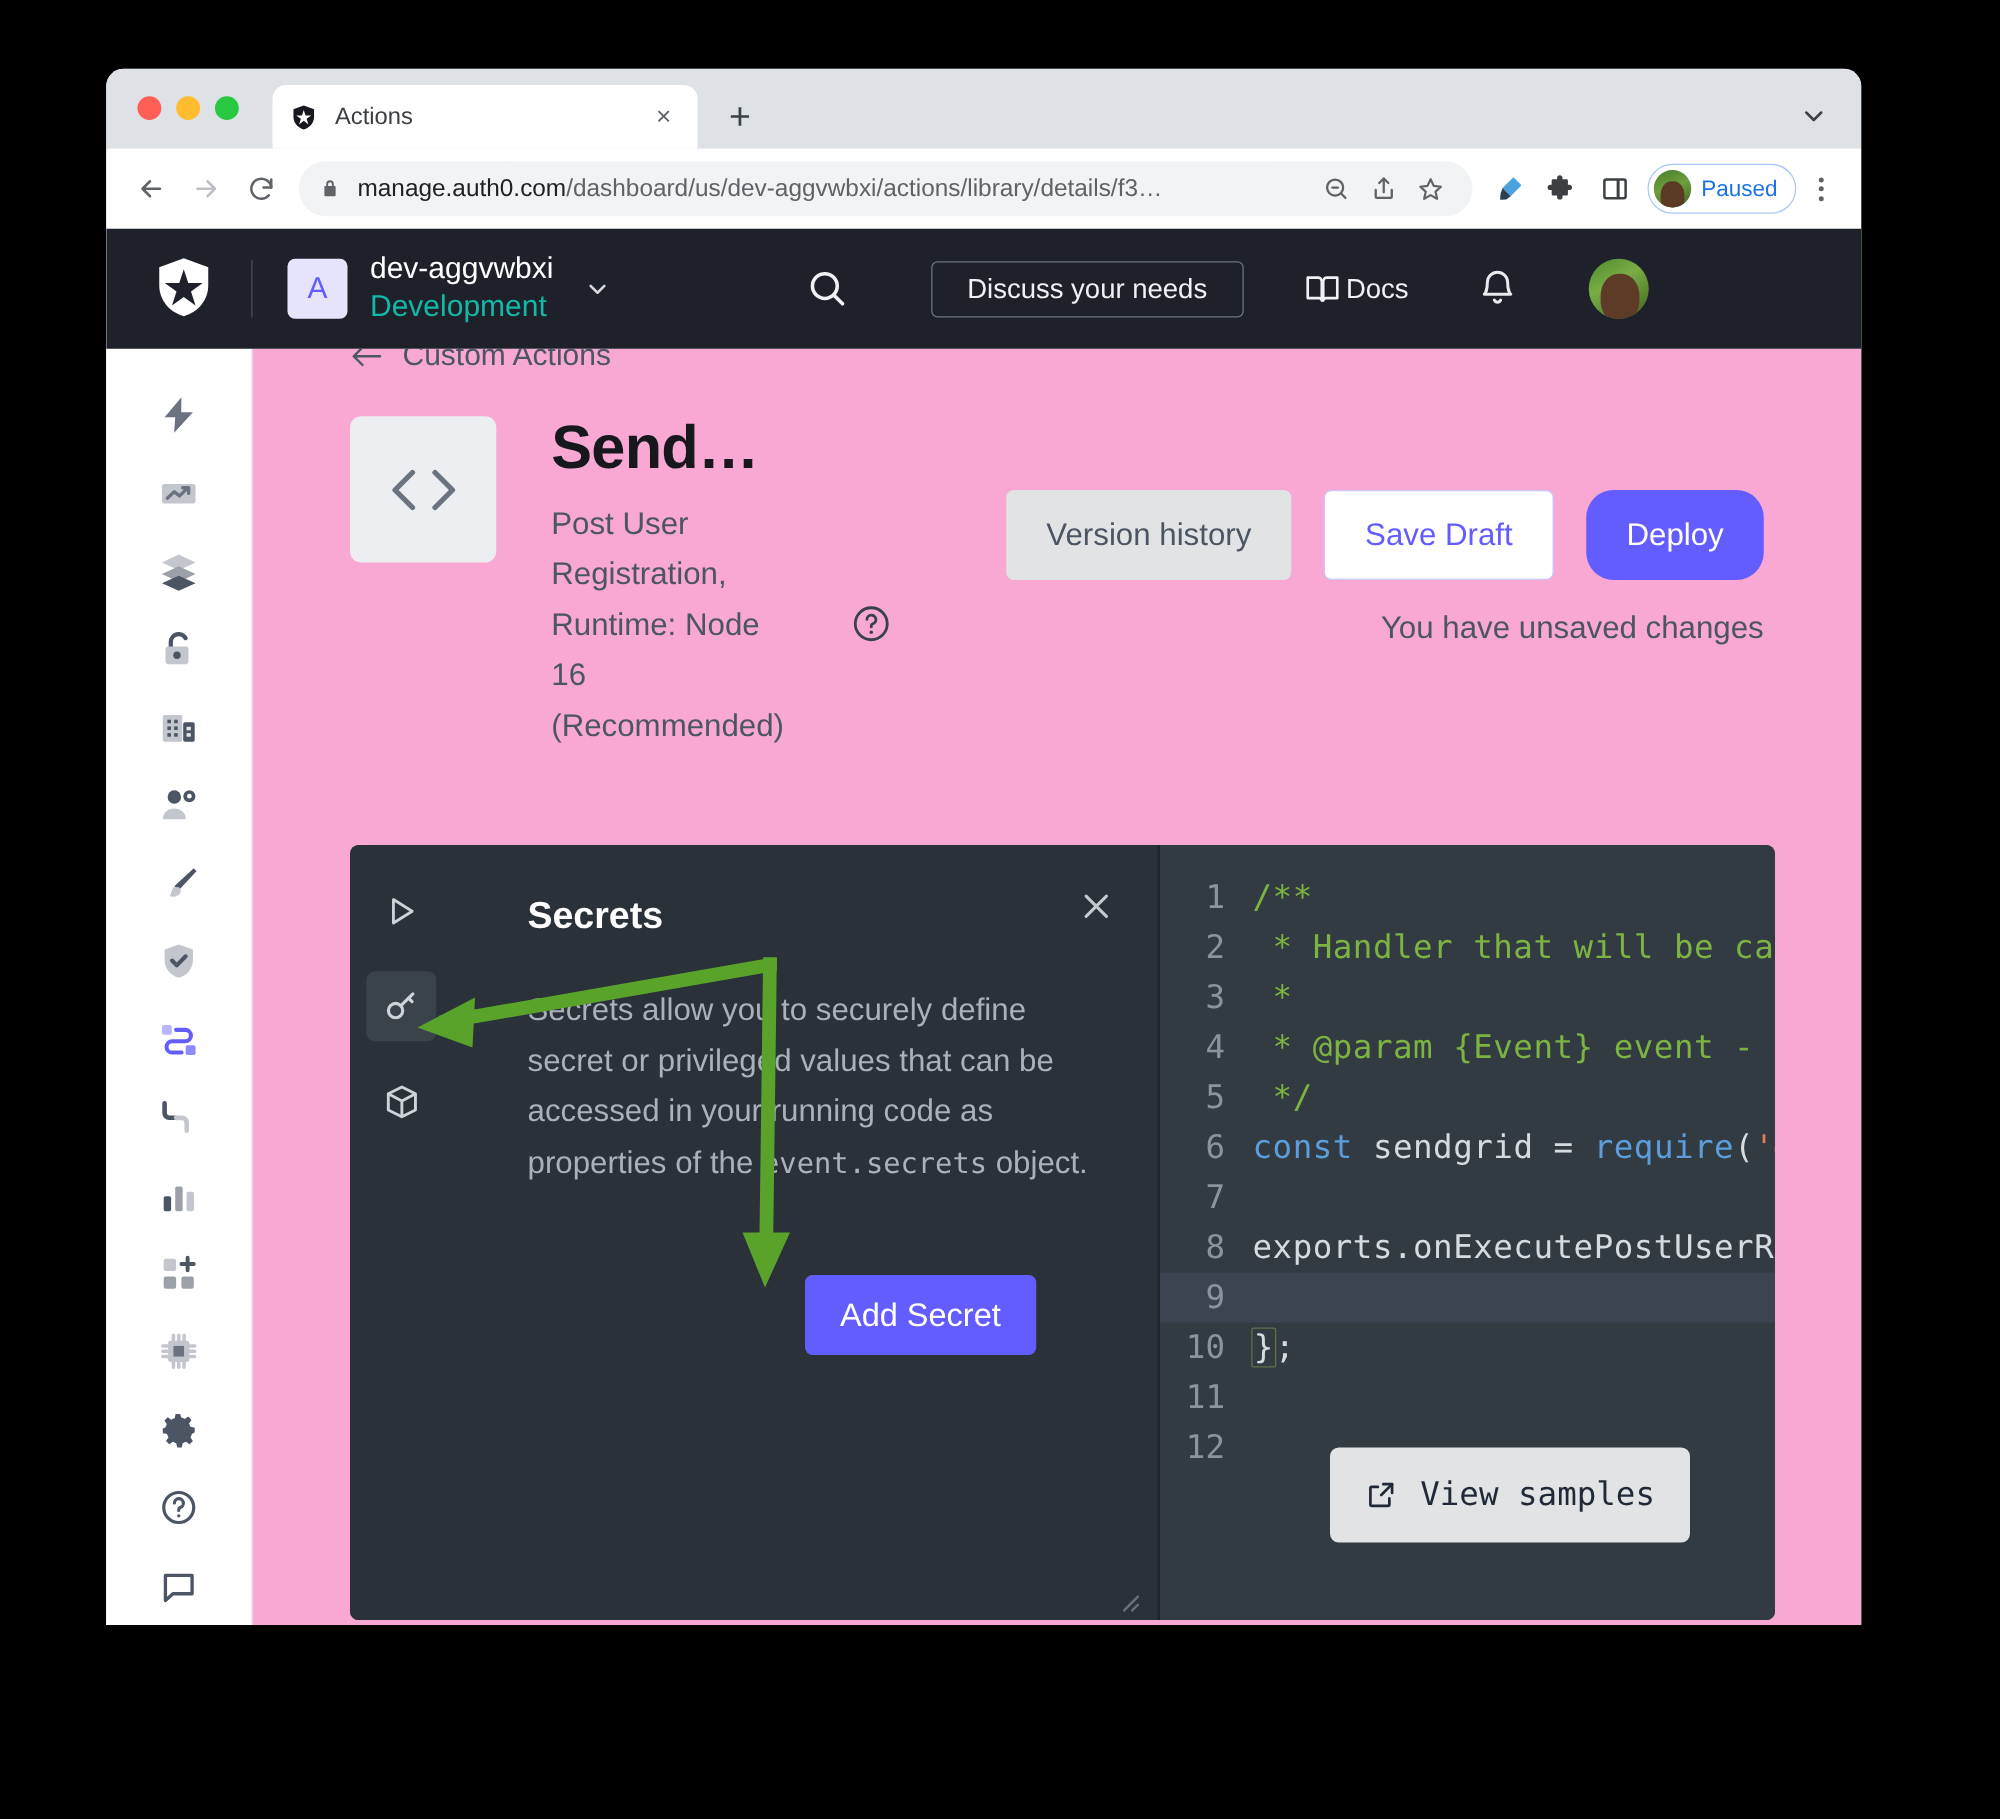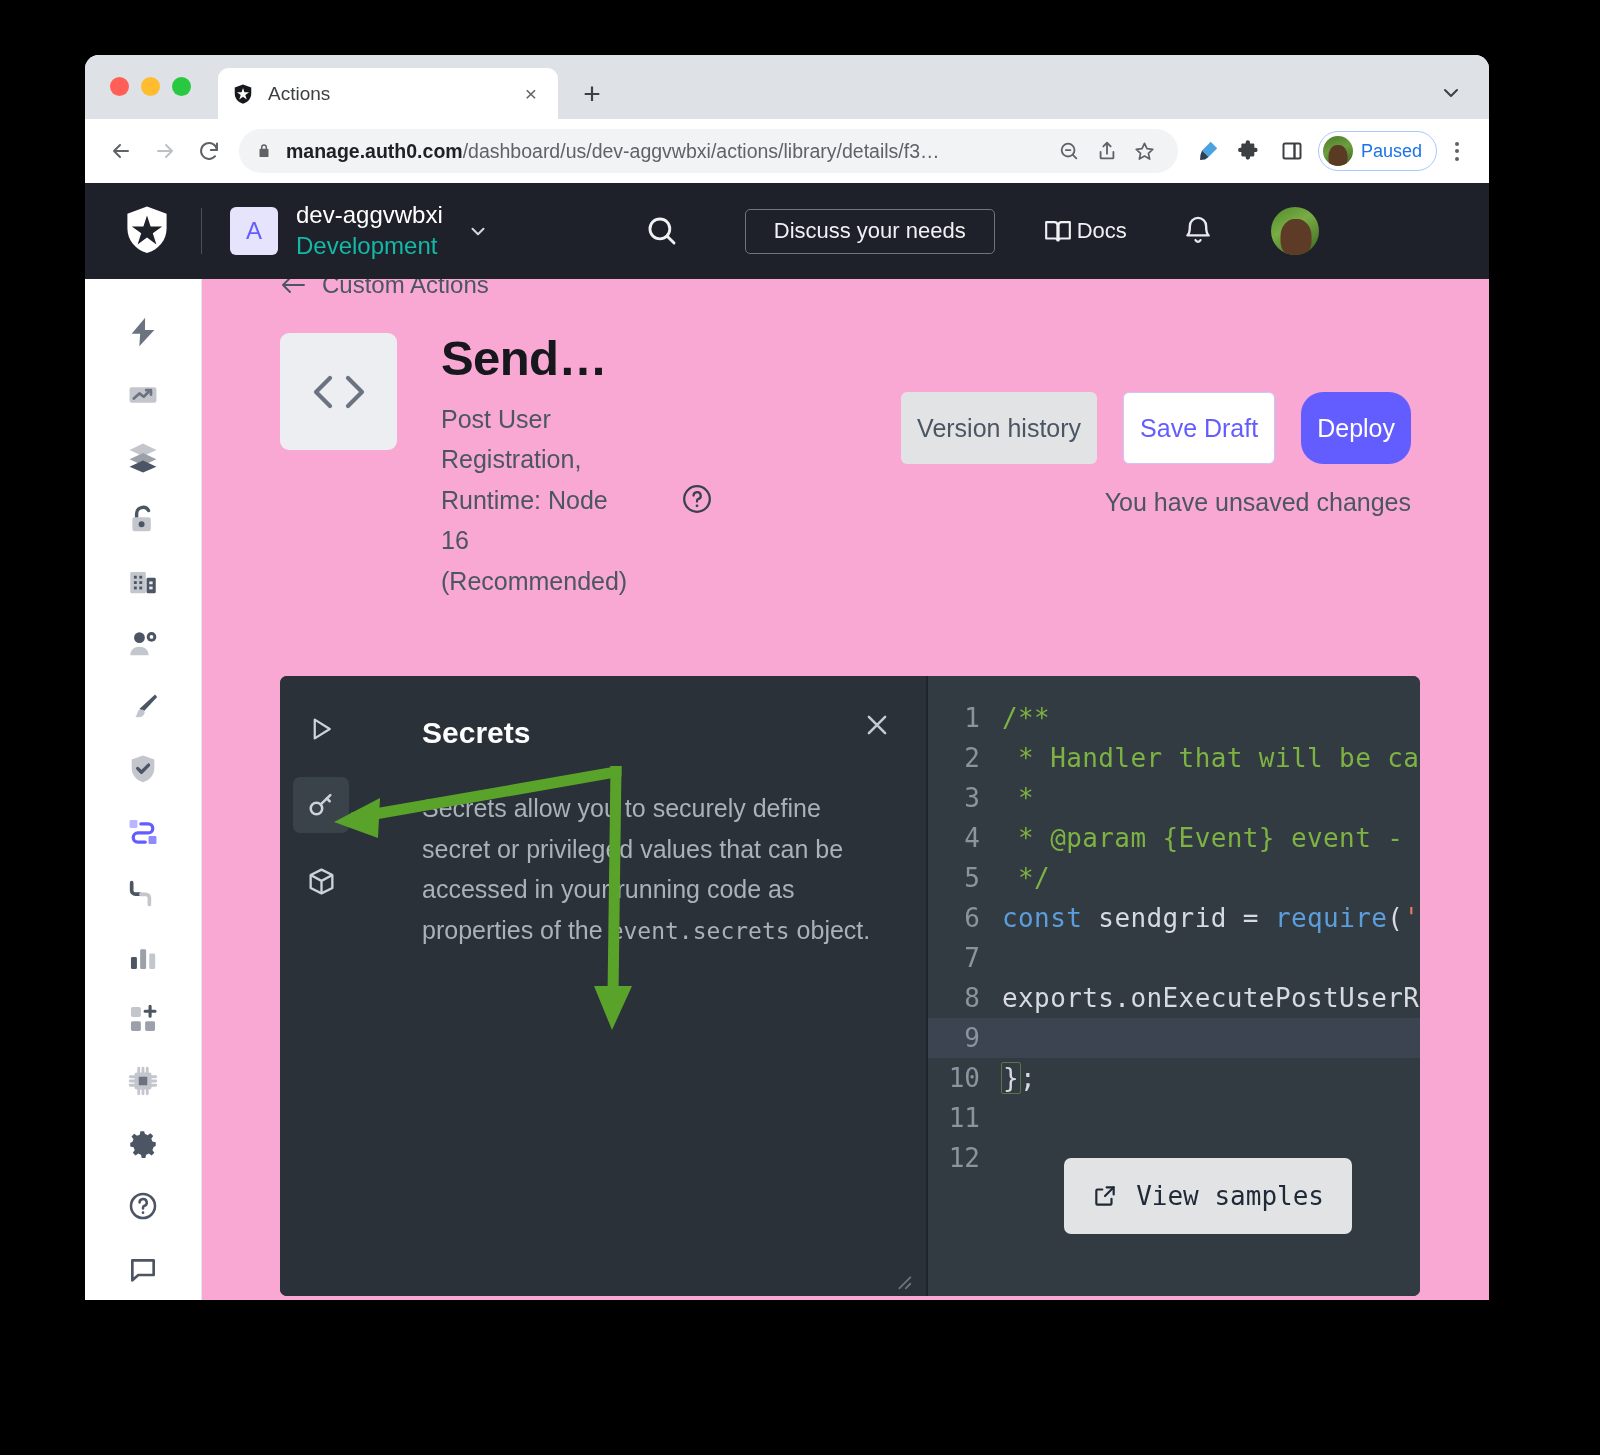--- a/index.html
+++ b/index.html
@@ -89,21 +89,21 @@
     margin: 0 10px 0 8px;
     min-width: 0;
   }
   .lock-ico { width: 18px; height: 18px; flex: 0 0 18px; color: #5f6368; }
   .url {
     margin-left: 13px;
     font-size: 19.5px;
     color: #5f6368;
     white-space: nowrap; overflow: hidden;
   }
-  .url b { color: #202124; font-weight: 700; }
+  .url b { color: #202124; font-weight: 400; }
   .omni-act { margin-left: auto; display: flex; gap: 4px; align-items: center; }
   .omni-ico {
     width: 34px; height: 34px;
     display: flex; align-items: center; justify-content: center;
     color: #5f6368;
   }
   .ext-icons { display: flex; align-items: center; gap: 2px; }
   .ext-ico {
     width: 40px; height: 40px;
     display: flex; align-items: center; justify-content: center;
@@ -241,21 +241,21 @@
     margin-left: 40px; margin-top: 150px;
     width: 32px; height: 32px; color: #374151; flex: 0 0 32px;
   }
 
   .actions {
     position: absolute; right: 78px; top: 113px;
     display: flex; flex-direction: column; align-items: flex-end;
   }
   .actions-row { display: flex; align-items: center; gap: 26px; }
   .btn {
-    height: 72px; padding: 0 16px;
+    height: 72px; padding: 0 32px;
     border-radius: 6px;
     display: flex; align-items: center; justify-content: center;
     font-size: 25px; white-space: nowrap;
   }
   .btn-ghost { background: #e2e3e5; color: #4b5563; }
   .btn-outline { background: #fff; color: #635dff; border: 1.5px solid #c9c6fa; }
   .btn-primary { background: #635dff; color: #fff; border-radius: 22px; }
   .unsaved { margin-top: 24px; font-size: 25px; color: #4b5563; }
 
   
@@ -690,20 +690,21 @@
                 <svg width="31" height="31" viewBox="0 0 24 24" fill="none" stroke="currentColor" stroke-width="1.8">
                   <path d="M12 2.8 3.6 7v10L12 21.2 20.4 17V7z" stroke-linejoin="round"></path>
                   <path d="M3.6 7 12 11.5 20.4 7M12 11.5v9.7" stroke-linejoin="round"></path>
                 </svg>
               </div>
             </div>
 
             <div class="panel-body">
               <div class="panel-title">Secrets</div>
               <div class="panel-desc"><span>Secrets allow you to securely define secret or privileged values that can be accessed in your running code as properties of the </span><code>event.secrets</code><span> object.</span></div>
+              <div class="add-secret">Add Secret</div>
             </div>
 
             <svg class="panel-close" viewBox="0 0 24 24" fill="none" stroke="currentColor" stroke-width="2">
               <path d="M5.5 5.5l13 13M18.5 5.5l-13 13" stroke-linecap="round"></path>
             </svg>
             <div class="panel-divider"></div>
             <svg class="resize-grip" viewBox="0 0 24 24" fill="none" stroke="currentColor" stroke-width="2">
               <path d="M20 8 8 20M20 15l-5 5" stroke-linecap="round"></path>
             </svg>
           </div>

